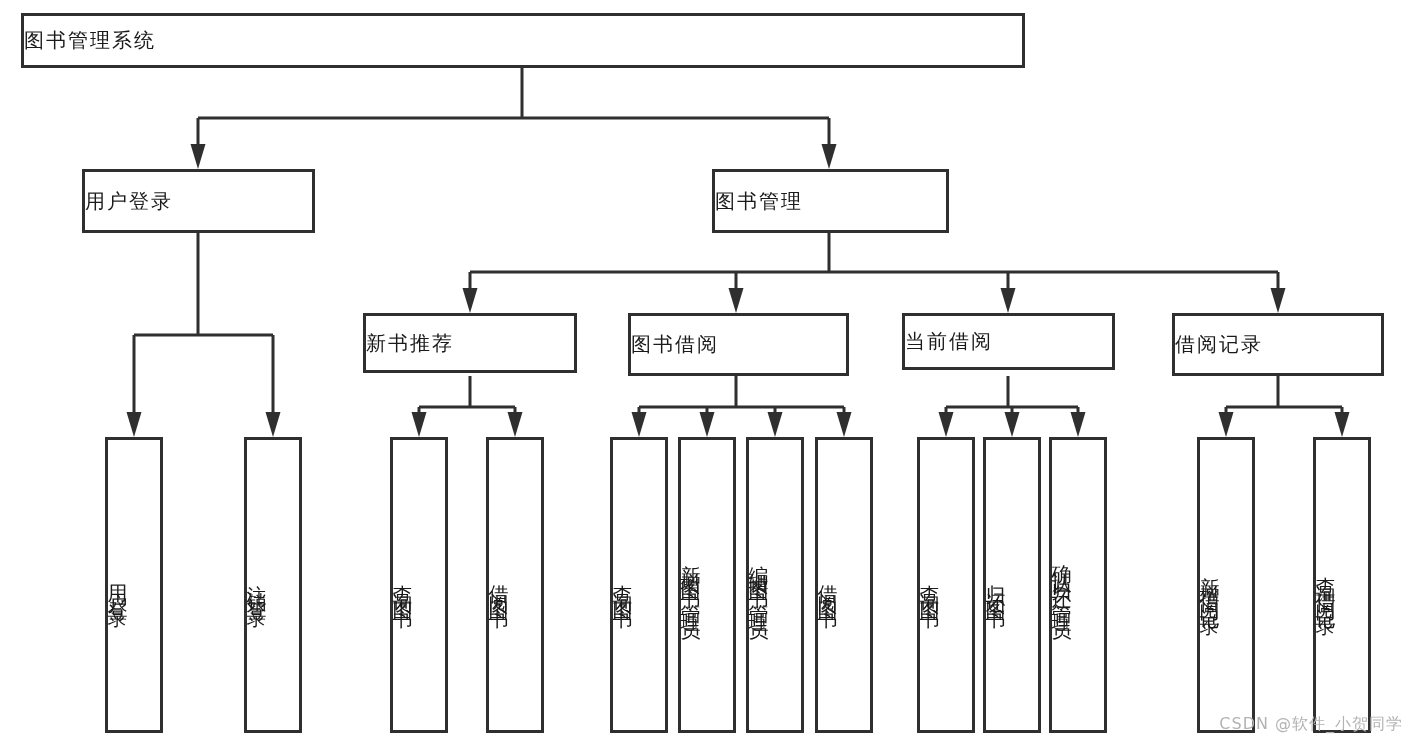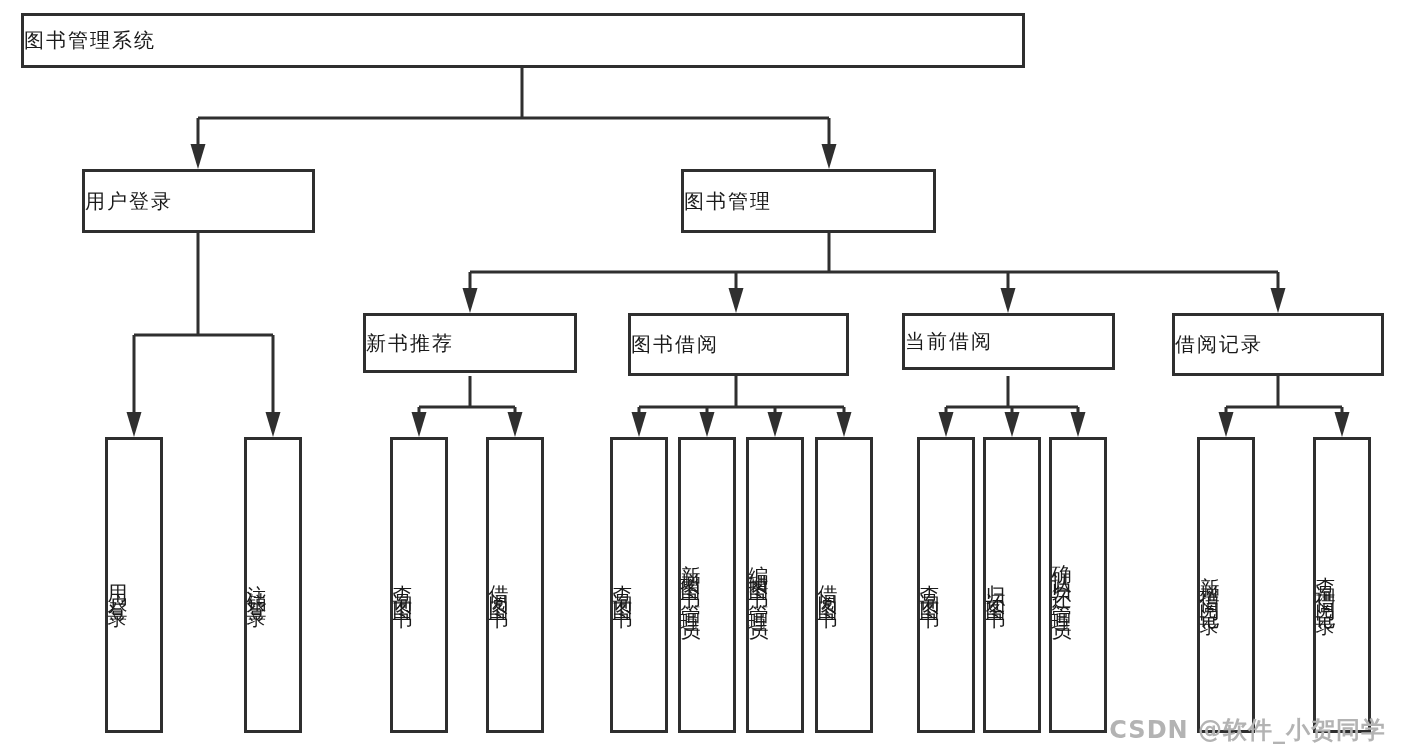--- a/index.html
+++ b/index.html
@@ -57,28 +57,27 @@
     writing-mode: vertical-rl;
     text-orientation: mixed;
     font-size: 20px;
     letter-spacing: 8px;
     line-height: 1;
     color: var(--text);
     max-height: 284px;
   }
   .watermark {
     position: absolute;
-    right: 19px;
+    right: 2px;
     top: 714px;
-    font-size: 24px;
+    font-size: 16px;
     letter-spacing: 1px;
     color: var(--watermark);
     z-index: 2;
     white-space: nowrap;
-    font-weight: bold;
   }
 </style>
 </head>
 <body>
 
 <div class="canvas">
 
   <svg class="connectors" viewBox="0 0 1405 747" xmlns="http://www.w3.org/2000/svg">
     <g>
       <path d="M522,68 V118 M198,118 H829 M198,118 V146 M829,118 V146"></path>
@@ -122,21 +121,21 @@
     </g>
   </svg>
 
   <div class="node hnode" style="left:21px; top:13px; width:1004px; height:55px;">
     <span>图书管理系统</span>
   </div>
 
   <div class="node hnode" style="left:82px; top:169px; width:233px; height:64px;">
     <span>用户登录</span>
   </div>
-  <div class="node hnode" style="left:681px; top:169px; width:255px; height:64px;">
+  <div class="node hnode" style="left:712px; top:169px; width:237px; height:64px;">
     <span>图书管理</span>
   </div>
 
   <div class="node hnode" style="left:363px; top:313px; width:214px; height:60px;">
     <span>新书推荐</span>
   </div>
   <div class="node hnode" style="left:628px; top:313px; width:221px; height:63px;font-family:Liberation Mono, monospace;">
     <span>图书借阅</span>
   </div>
   <div class="node hnode" style="left:902px; top:313px; width:213px; height:57px;">

